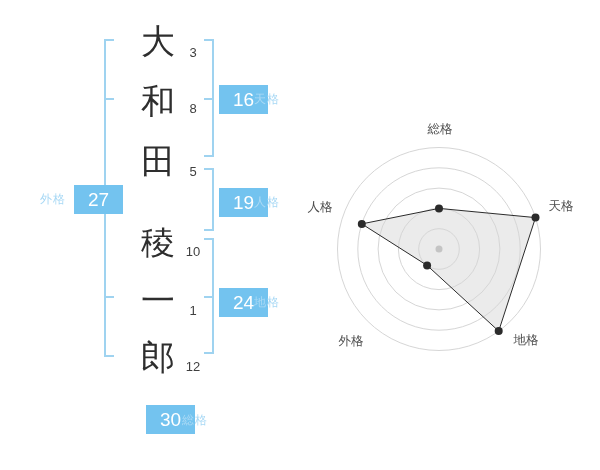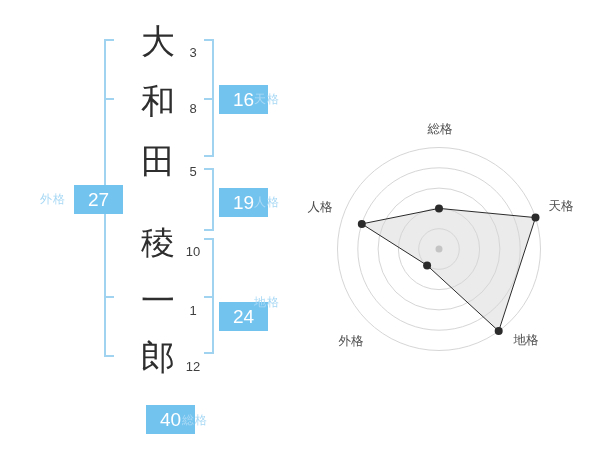--- a/index.html
+++ b/index.html
@@ -114,27 +114,27 @@
     <div class="tick" style="left:204px;top:296px"></div>
     <div class="tick" style="left:204px;top:352px"></div>
   </div>
 
   <div class="badge" style="left:219px;top:85px">16</div>
   <div class="badge-label" style="left:254px;top:93px">天格</div>
 
   <div class="badge" style="left:219px;top:188px">19</div>
   <div class="badge-label" style="left:254px;top:196px">人格</div>
 
-  <div class="badge" style="left:219px;top:302px">24</div>
+  <div class="badge" style="left:219px;top:288px">24</div>
   <div class="badge-label" style="left:254px;top:296px">地格</div>
 
   <div class="badge" style="left:74px;top:185px">27</div>
   <div class="badge-label" style="left:40px;top:193px">外格</div>
 
-  <div class="badge" style="left:146px;top:405px">40</div>
+  <div class="badge" style="left:146px;top:405px">30</div>
   <div class="badge-label" style="left:182px;top:414px">総格</div>
 
   <div class="radar-wrap">
     <svg id="radar-svg" width="285" height="245" viewBox="0 0 285 245">
         <polygon points="139.0,96.4 235.5,105.6 198.7,219.1 127.1,153.4 61.8,111.9" fill="#000000" fill-opacity="0.08" stroke="none"></polygon>
         <circle cx="139" cy="137" r="20.3" fill="none" stroke="var(--radar-ring)" stroke-width="1"></circle>
         <circle cx="139" cy="137" r="40.6" fill="none" stroke="var(--radar-ring)" stroke-width="1"></circle>
         <circle cx="139" cy="137" r="60.9" fill="none" stroke="var(--radar-ring)" stroke-width="1"></circle>
         <circle cx="139" cy="137" r="81.2" fill="none" stroke="var(--radar-ring)" stroke-width="1"></circle>
         <circle cx="139" cy="137" r="101.5" fill="none" stroke="var(--radar-ring)" stroke-width="1"></circle>

